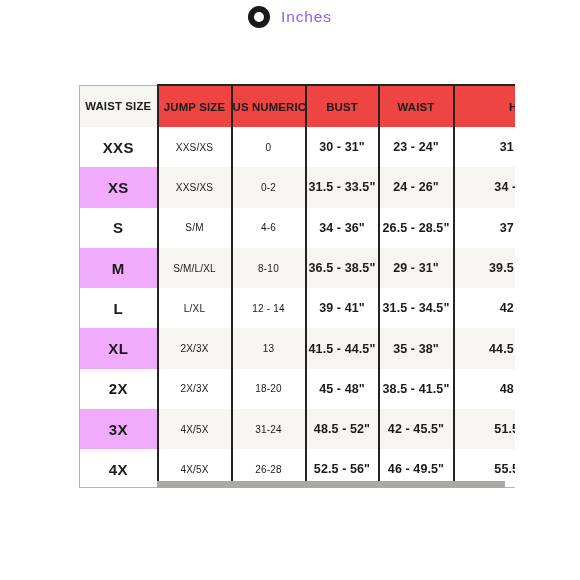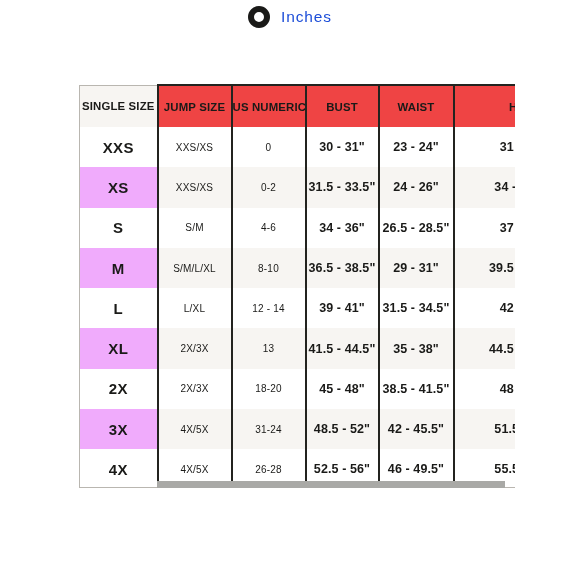--- a/index.html
+++ b/index.html
@@ -51,21 +51,21 @@
     border: 6px solid #1a1a18;
   }
   .radio.off {
     background: #ffffff;
     border: 2px solid #2b2b29;
   }
 
   .unit-label {
     font-size: 15.5px;
     letter-spacing: 0.9px;
-    color: #1d4ed8;
+    color: #8b5cf6;
     font-weight: 400;
     white-space: nowrap;
   }
 
   
   .table-viewport {
     position: absolute;
     left: 79px;
     top: 84px;
     width: 436px;       
@@ -190,21 +190,21 @@
       <colgroup>
         <col class="c0">
           <col class="c1">
           <col class="c2">
           <col class="c3">
           <col class="c4">
           <col class="c5">
       </colgroup>
       <thead>
         <tr>
-          <th class="first">SINGLE SIZE</th>
+          <th class="first">WAIST SIZE</th>
           <th class="rest-top">JUMP SIZE</th>
           <th class="rest-top">US NUMERIC</th>
           <th class="rest-top">BUST</th>
           <th class="rest-top">WAIST</th>
           <th class="rest-top">HIPS</th>
         </tr>
       </thead>
       <tbody id="tbody">
           <tr>
             <td class="col-size">XXS</td>

